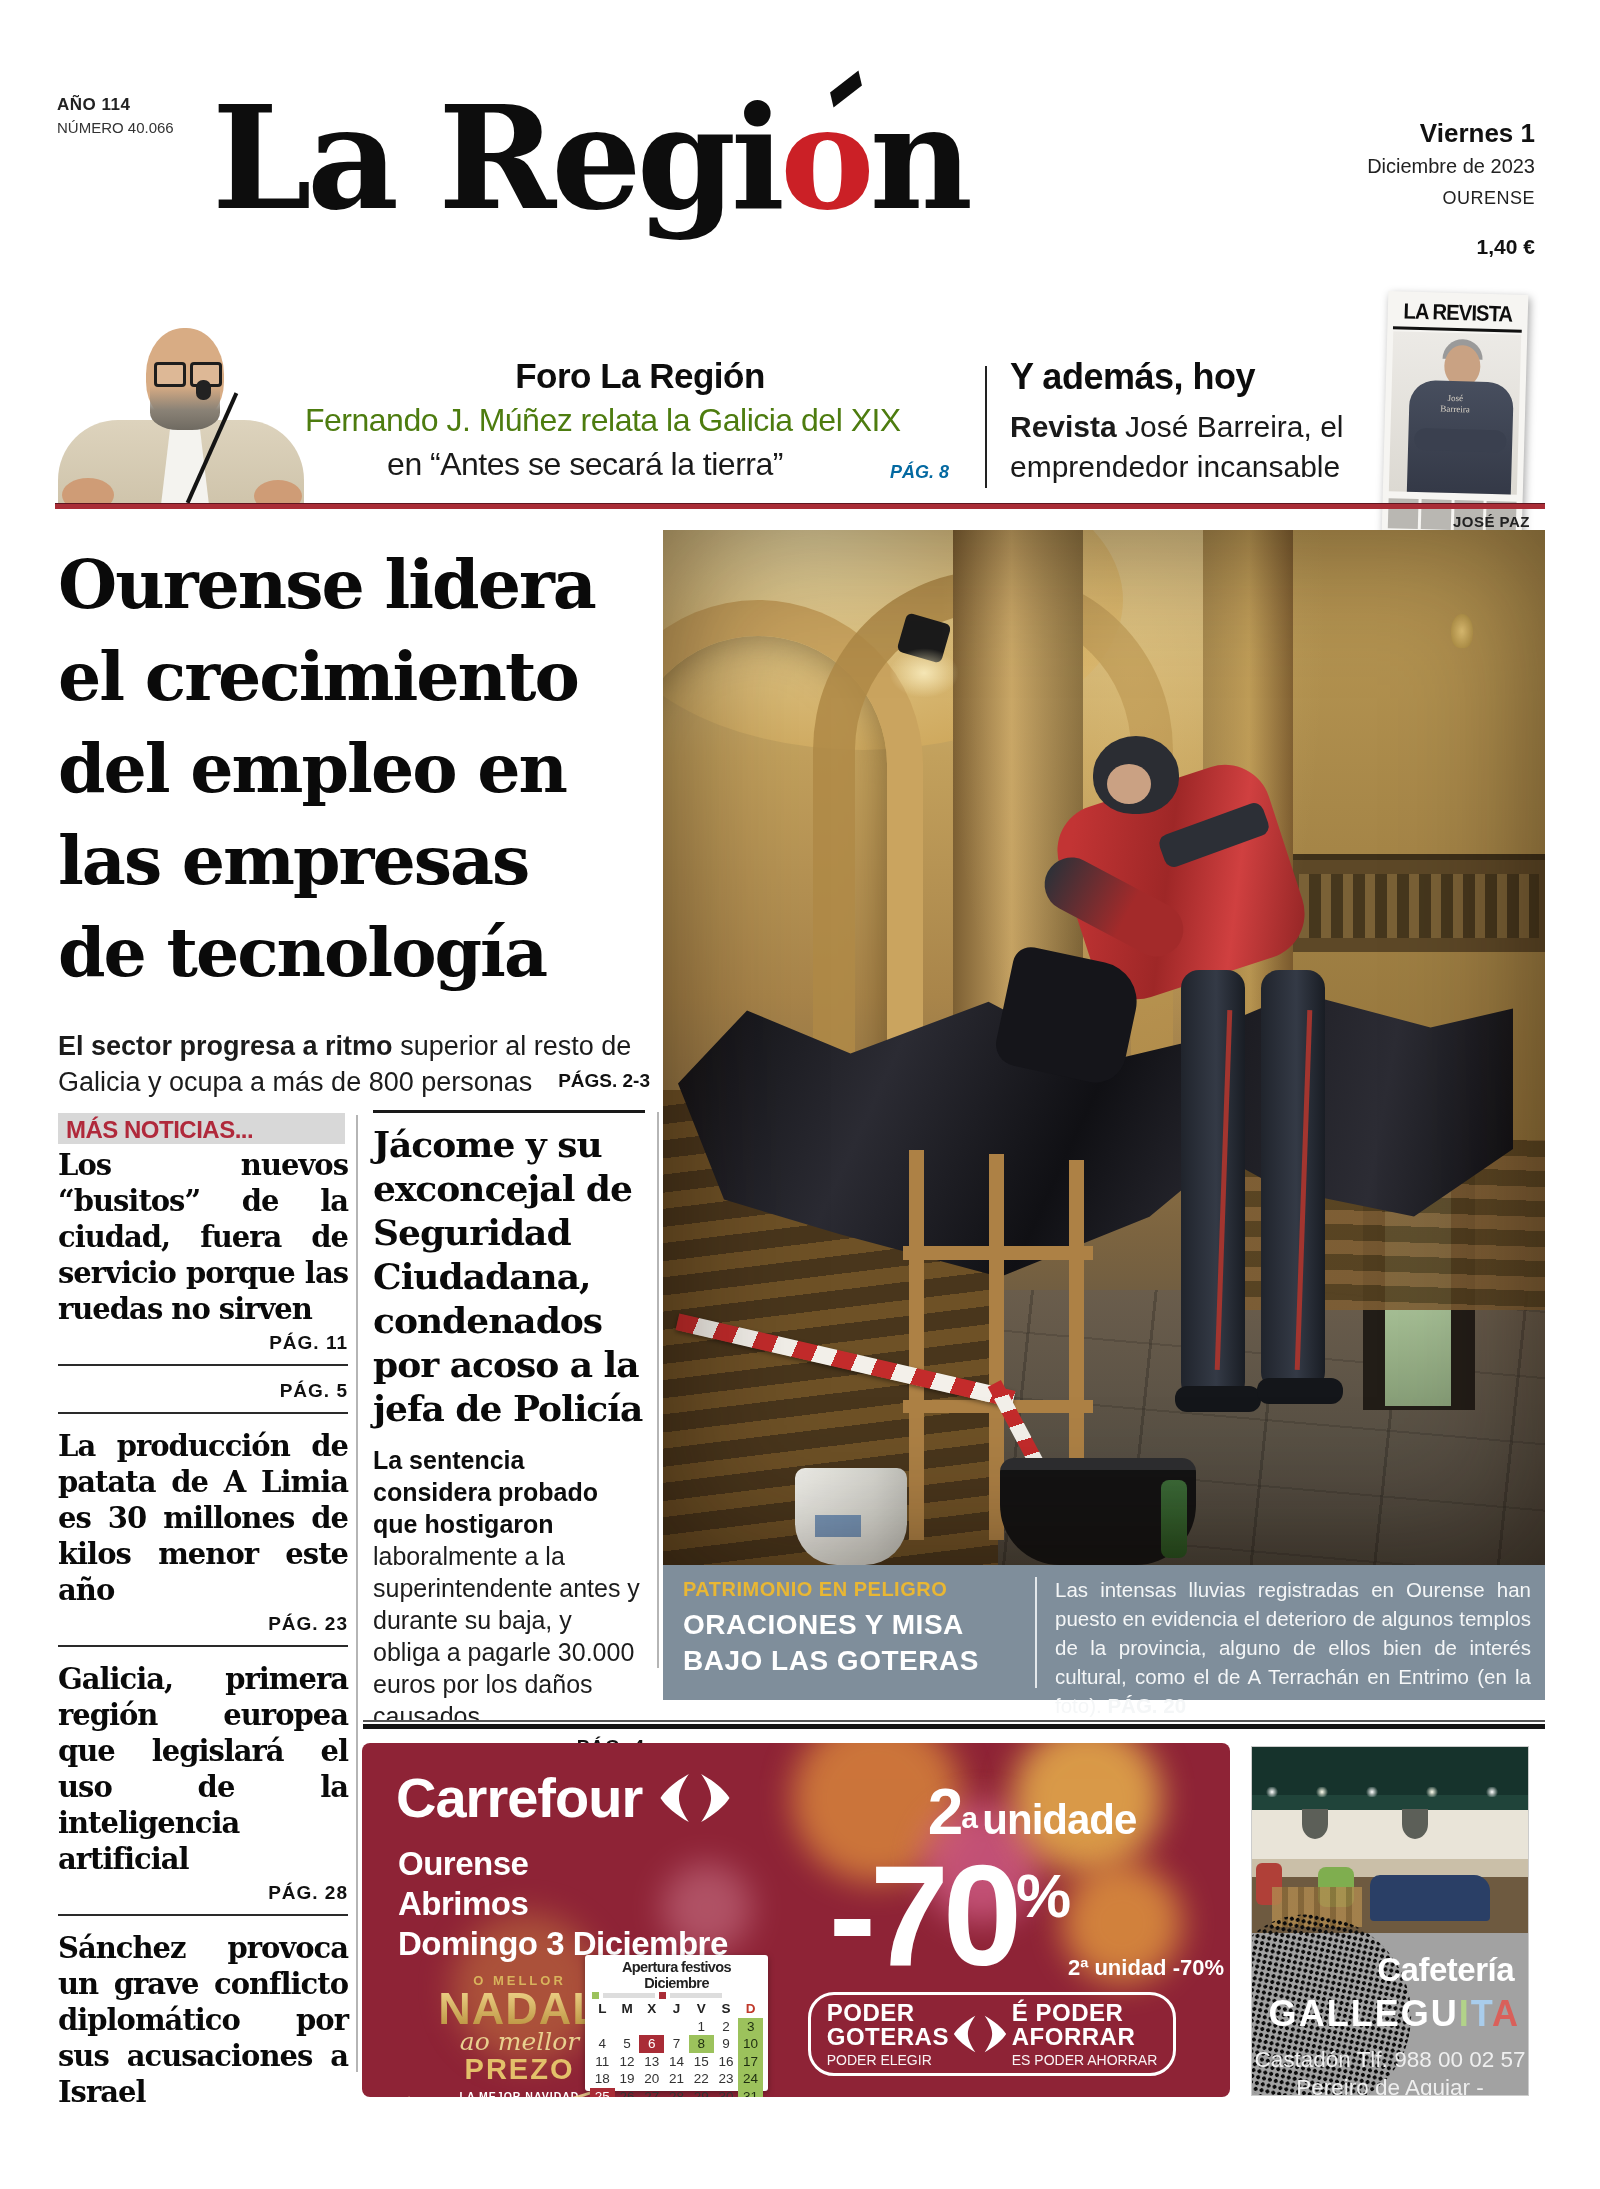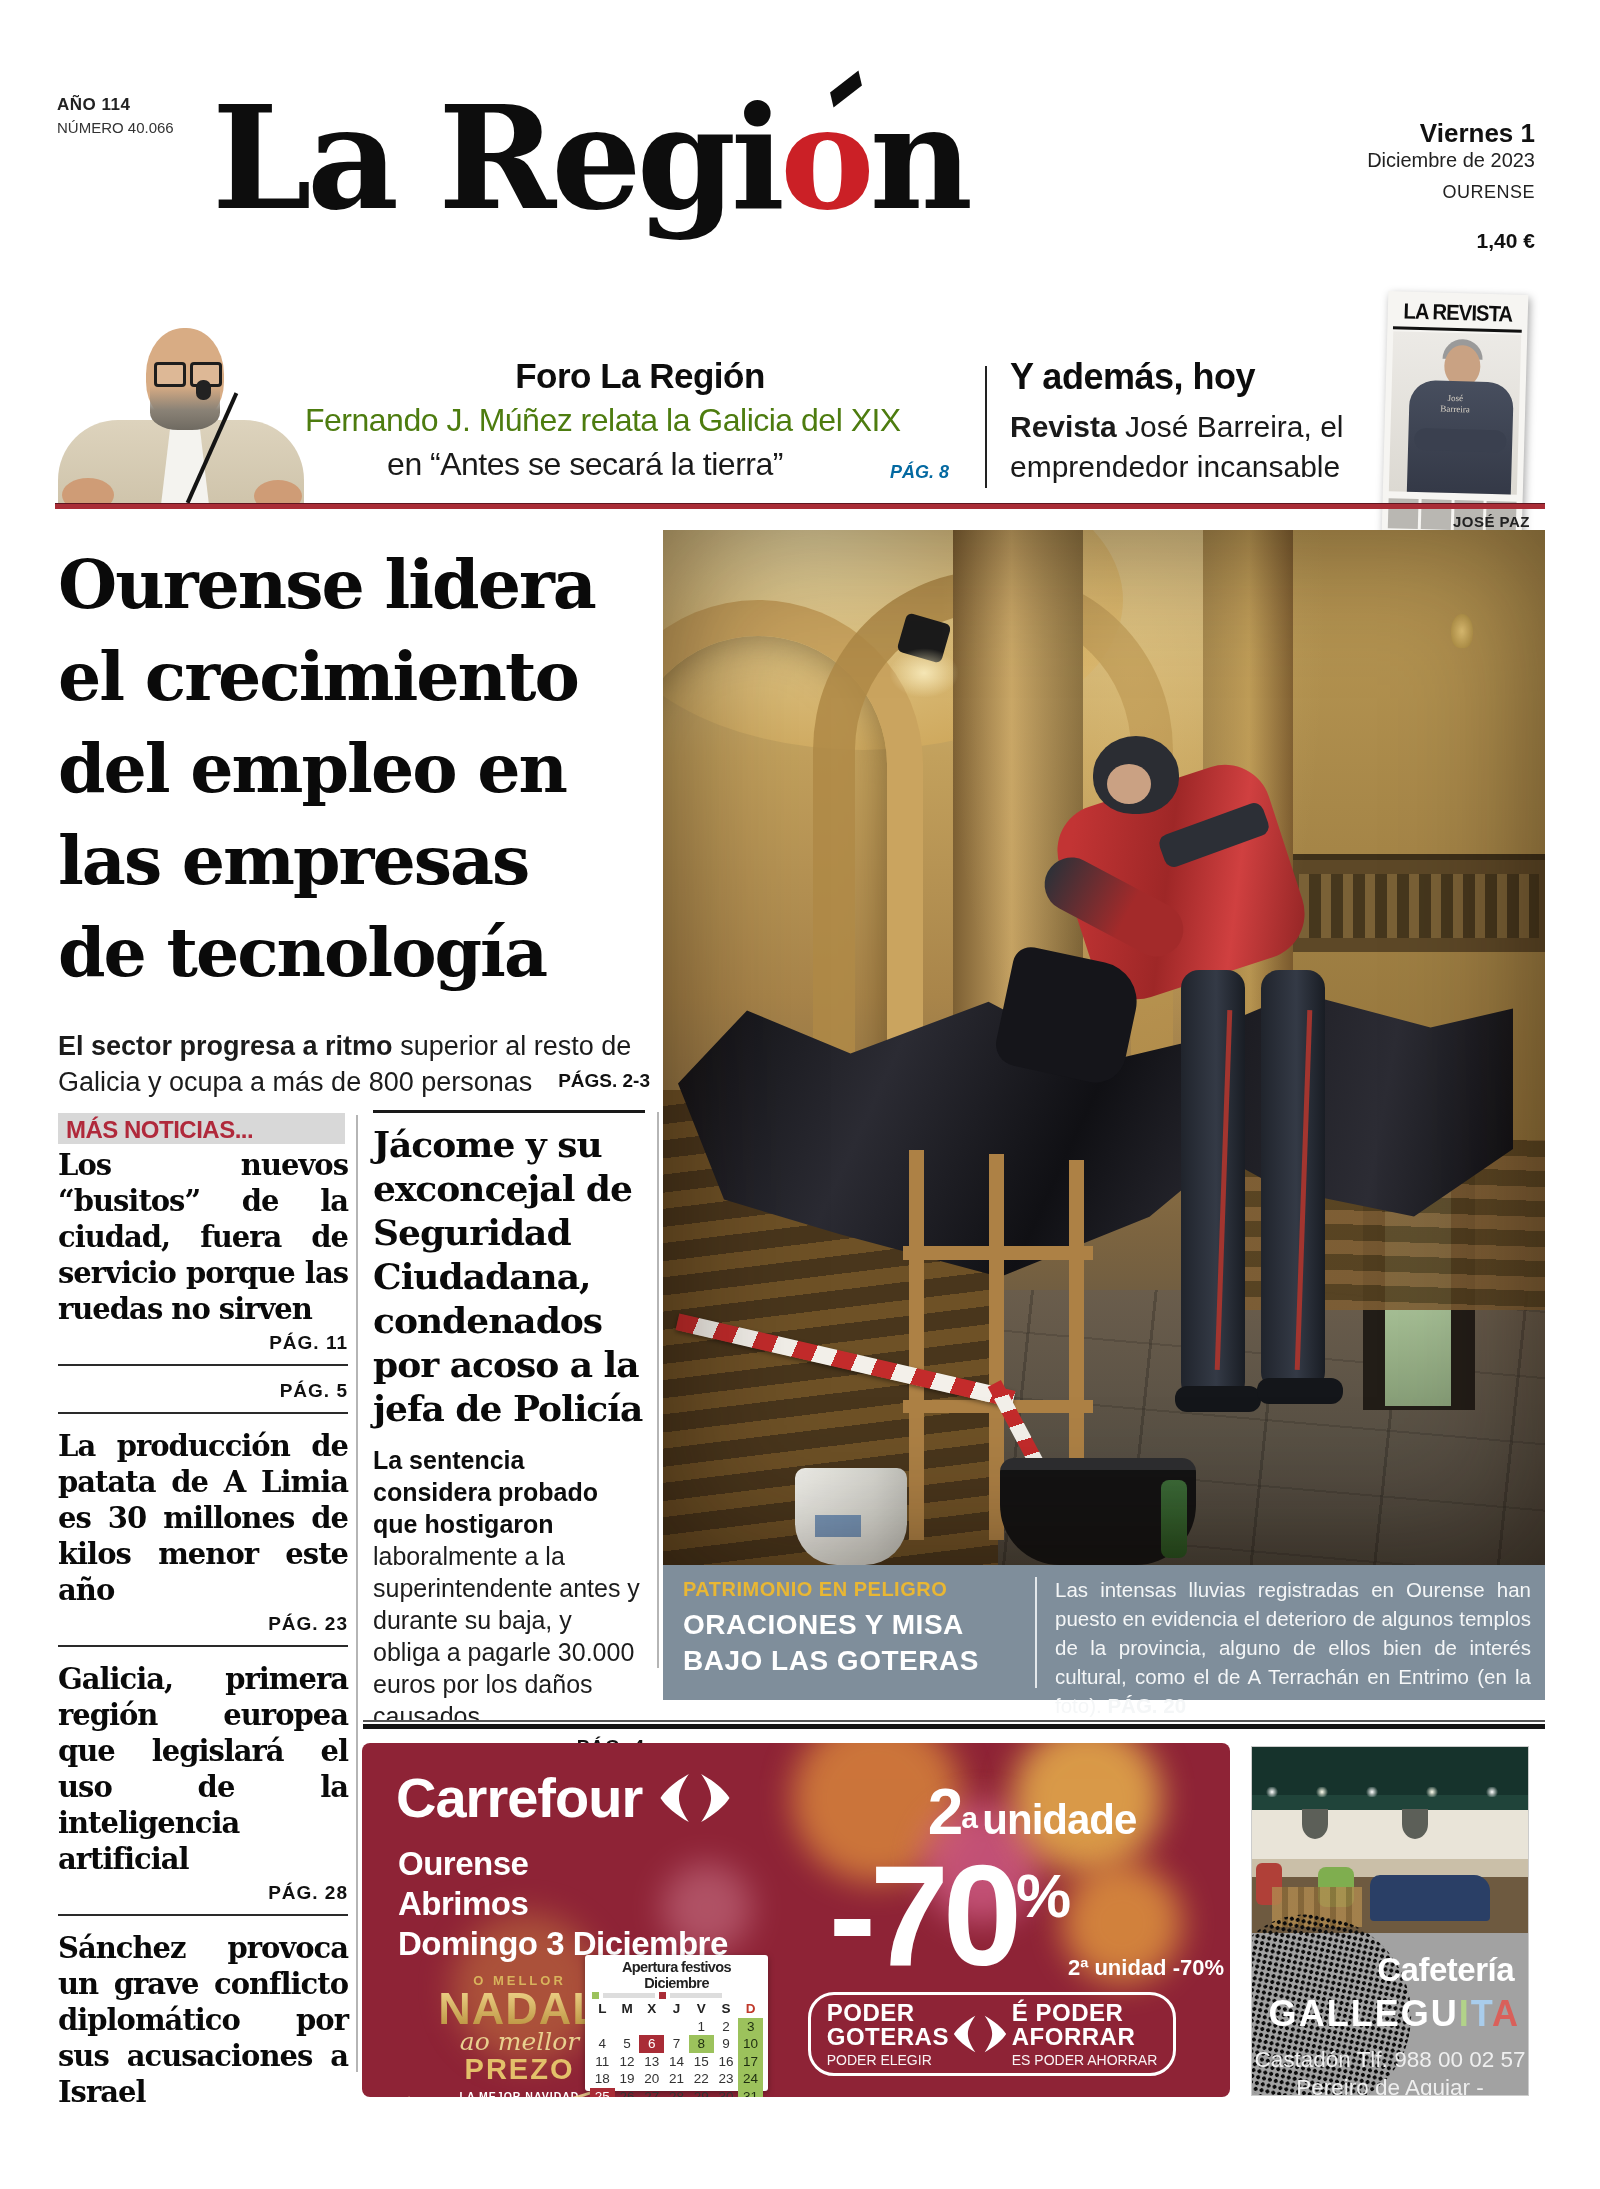--- a/index.html
+++ b/index.html
@@ -11,21 +11,21 @@
   .edition{left:57px;top:95px;font-size:17px;font-weight:bold;letter-spacing:.5px;color:#222;}
   .edition-num{left:57px;top:119px;font-size:15px;color:#333;}
   .masthead{left:165px;top:78px;width:850px;height:165px;text-align:center;
             font-family:"DejaVu Serif","Liberation Serif",serif;font-weight:bold;
             font-size:142px;line-height:160px;letter-spacing:-5px;color:#0d0d0d;white-space:nowrap;}
   .red-o{color:#cb2026;position:relative;display:inline-block;}
   .red-o .acc{position:absolute;top:4px;right:6px;width:36px;height:14px;background:#0d0d0d;
               transform:rotate(-38deg) skewX(-25deg);}
   .dateblock{left:1270px;top:118px;width:265px;text-align:right;}
   .dateblock .d1{font-size:26px;font-weight:bold;color:#111;}
-  .dateblock .d2{font-size:20px;color:#222;}
+  .dateblock .d2{font-size:20px;color:#222;margin-top:6px;}
   .dateblock .d3{font-size:18px;color:#222;margin-top:10px;letter-spacing:.5px;}
   .dateblock .d4{font-size:21px;font-weight:bold;margin-top:26px;color:#111;}
 
   
   .revista{left:1385px;top:293px;width:140px;height:242px;background:#f6f5f2;
            transform:rotate(1.6deg);box-shadow:2px 3px 8px rgba(0,0,0,.35);overflow:hidden;}
   .revista .rv-title{position:absolute;left:0;top:7px;width:100%;text-align:center;
            font-size:22px;font-weight:bold;letter-spacing:-1px;transform:scaleX(.92);
            border-bottom:3px solid #111;padding-bottom:2px;color:#0d0d0d;}
   .rv-photo{position:absolute;left:6px;top:40px;right:6px;height:160px;background:linear-gradient(#eceae6,#dcd9d2);}

